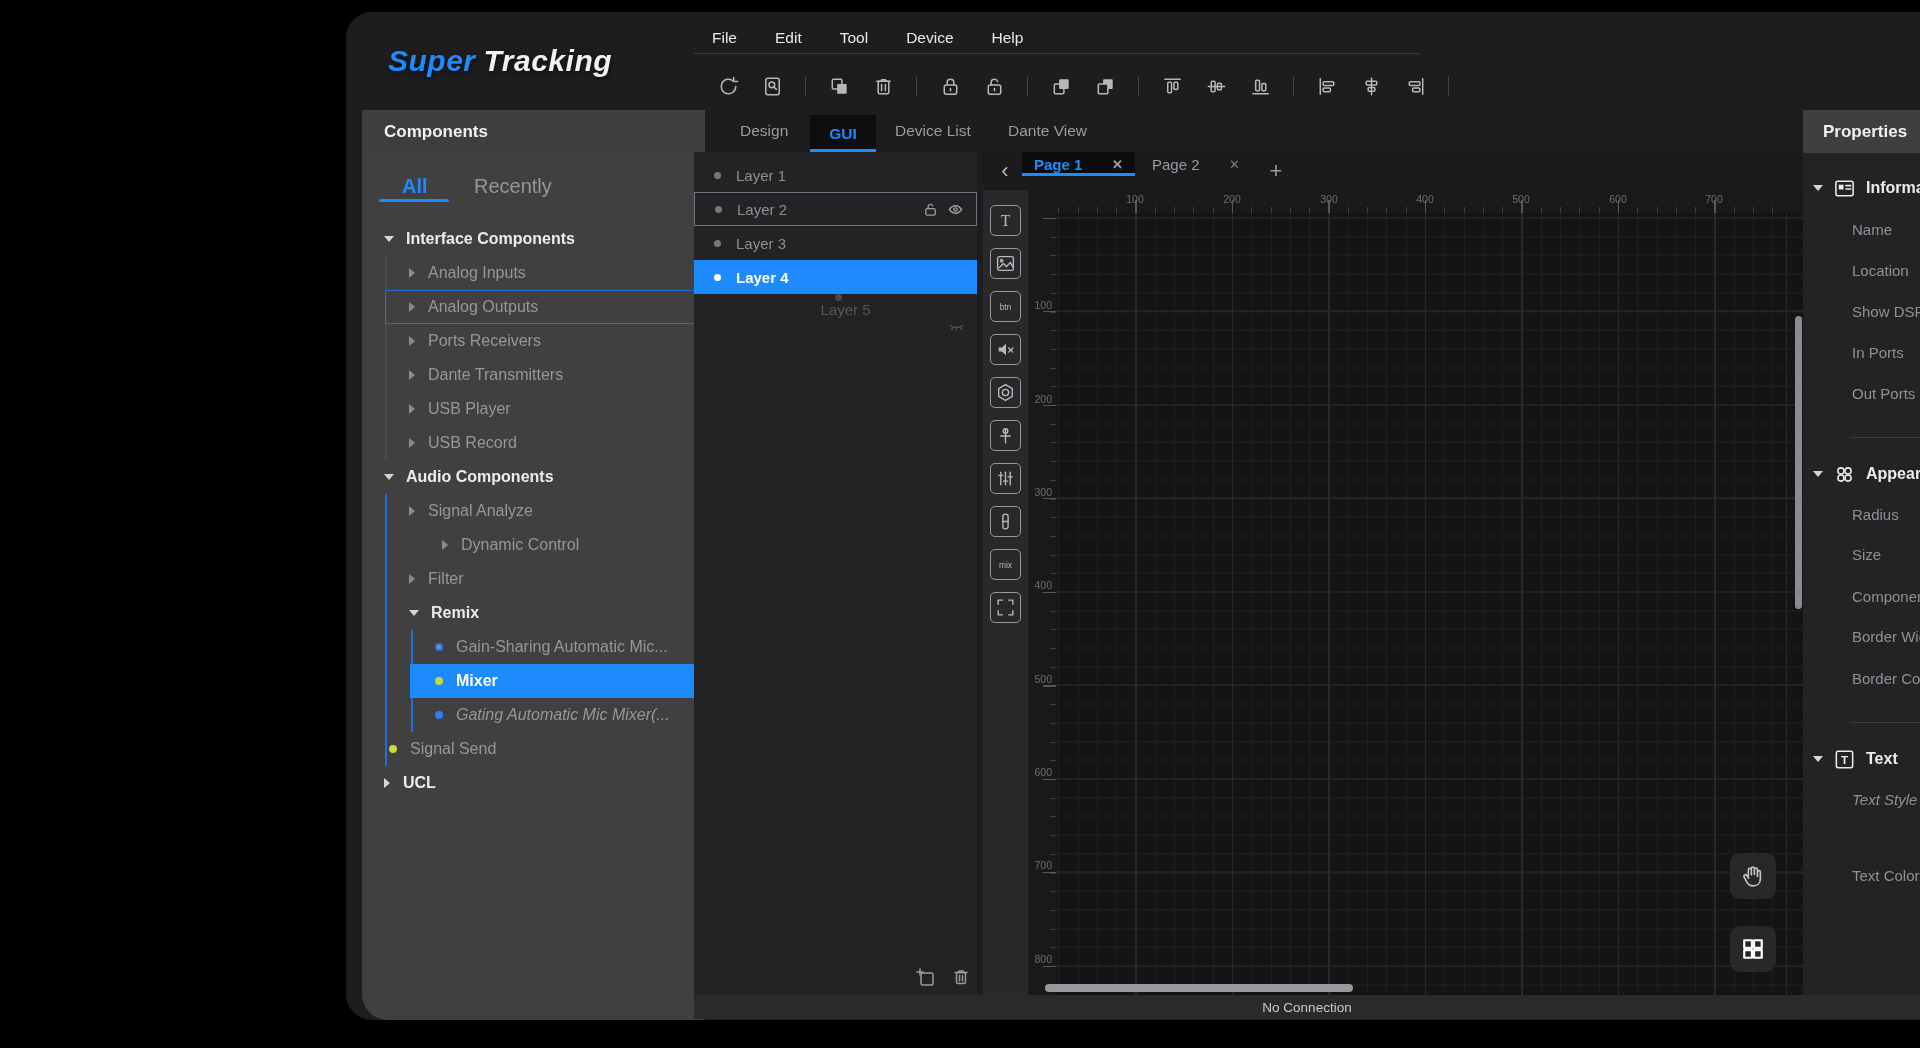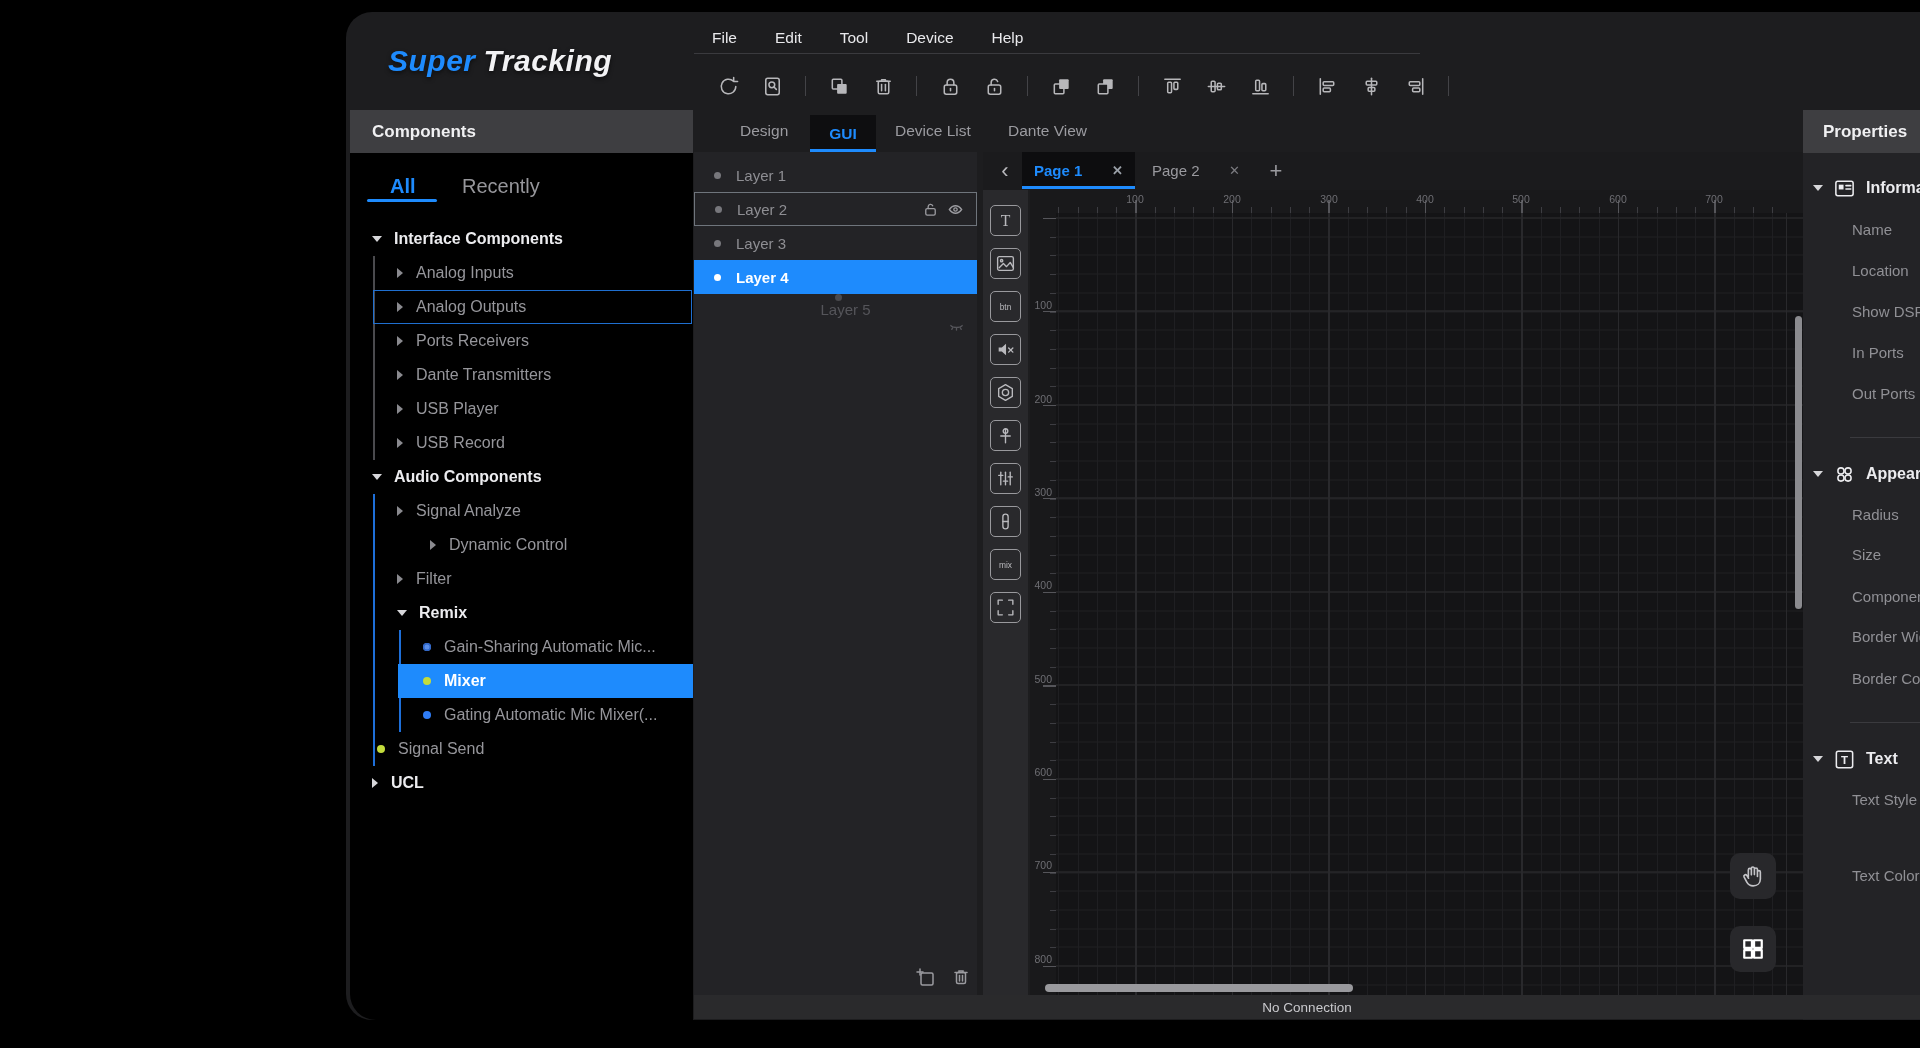--- a/index.html
+++ b/index.html
@@ -19,22 +19,22 @@
   .menu-item { cursor:default; }
   .menusep { position:absolute; left:348px; top:41px; width:726px; height:1px; background:#3a3a3e; }
   .toolbar { position:absolute; left:360px; top:58px; height:32px; display:flex; align-items:center; color:#b7b7ba; }
   .tbtn { width:26px; height:26px; margin:0 9px; display:flex; align-items:center; justify-content:center; }
   .tbtn svg { width:23px; height:23px; stroke:#b7b7ba; fill:none; stroke-width:1.6; stroke-linecap:round; stroke-linejoin:round; }
   .tbtn svg .fill { fill:#b7b7ba; stroke:none; }
   .tbtn svg .bgfill { fill:#1d1d1f; }
   .tsep { width:1px; height:20px; background:#434347; margin:0 11px; }
 
   
-  .sidebar { position:absolute; left:4px; top:98px; width:343px; height:910px;
-    background:#000000; border-bottom-left-radius:26px; overflow:hidden; }
+  .sidebar { position:absolute; left:16px; top:98px; width:343px; height:910px;
+    background:#404040; border-bottom-left-radius:26px; overflow:hidden; }
   .panel-header { height:43px; background:#3e3e41; display:flex; align-items:center;
     padding-left:22px; font-size:17px; font-weight:700; color:#f0f0f2; }
   .side-tab { position:absolute; font-size:20px; }
   .tab-all { left:40px; top:65px; color:#1e8bfd; font-weight:700; }
   .tab-recent { left:112px; top:65px; color:#96969b; }
   .tab-underline { position:absolute; left:17px; top:89px; width:70px; height:3px;
     background:#1e8bfd; border-radius:2px; }
   .trow { position:absolute; left:0; right:0; height:34px; display:flex; align-items:center;
     font-size:16px; color:#96969b; white-space:nowrap; overflow:hidden; }
   .trow.group { color:#ececef; font-weight:600; }
@@ -72,21 +72,21 @@
   .lrow.dimmed { color:#55555a; } .lrow.dimmed .ldot { background:#4a4a4e; }
   .lrow .rowicons { margin-left:auto; display:flex; gap:8px; padding-right:12px; }
   .rowicons svg { width:17px; height:17px; stroke:#9b9ba0; fill:none; stroke-width:1.4; stroke-linecap:round; }
   .layer-actions { position:absolute; left:568px; top:954px; display:flex; gap:14px; }
   .layer-actions svg { width:22px; height:22px; stroke:#9b9ba0; fill:none; stroke-width:1.5; stroke-linecap:round; }
 
   
   .pagetabbar { position:absolute; left:637px; top:140px; width:820px; height:38px; background:#1b1b1d; }
   .back-chevron { position:absolute; left:10px; top:5px; width:24px; height:28px; color:#b9b9bd;
     font-size:22px; display:flex; align-items:center; justify-content:center; }
-  .ptab { position:absolute; top:0; height:37px; display:flex; align-items:center; font-size:15px; }
+  .ptab { position:absolute; top:0; height:24px; display:flex; align-items:center; font-size:15px; }
   .ptab.active { left:39px; width:113px; background:#0d0d0f; color:#1e8bfd; font-weight:700; padding:0 12px; }
   .ptab.active::after { content:""; position:absolute; left:0; right:0; bottom:0; height:3px; background:#1e8bfd; }
   .ptab.inactive { left:157px; width:112px; color:#9a9a9f; padding:0 12px; }
   .ptab .close { margin-left:auto; font-size:13px; color:#9aa0a8; }
   .ptab.inactive .close { color:#7c7c81; }
   .page-add { position:absolute; left:279px; top:4px; width:28px; height:30px; color:#9a9a9f;
     font-size:22px; font-weight:300; display:flex; align-items:center; justify-content:center; }
 
   .toolstrip { position:absolute; left:637px; top:178px; width:45px; height:805px; background:#29292c; }
   .tool { position:absolute; left:7px; width:31px; height:31px; border:1.5px solid #99999d;
@@ -326,21 +326,21 @@
         <span>Remix</span>
       </div>
     <div class="trow lvl2" style="top:520px;">
         <span class="dot blue-dotted"></span>
         <span>Gain-Sharing Automatic Mic...</span>
       </div>
     <div class="trow selected" style="top:554px;">
         <span class="dot green"></span>
         <span>Mixer</span>
       </div>
-    <div class="trow lvl2" style="top:588px;">
+    <div class="trow lvl2" style="top:588px;font-style:italic;">
         <span class="dot blue"></span>
         <span>Gating Automatic Mic Mixer(...</span>
       </div>
     <div class="trow lvl1" style="top:622px; padding-left:27px;">
         <span class="dot green"></span>
         <span>Signal Send</span>
       </div>
     <div class="trow group lvl0" style="top:656px;">
         <span class="arr-right" style="border-left-color:#d7d7da;"></span>
         <span>UCL</span>
@@ -564,21 +564,21 @@
     <div class="pdivider" style="top:612px;"></div>
 
     <div class="psec" style="top:637px;">
       <span class="tri"></span>
       <svg viewBox="0 0 24 24">
           <rect x="3.5" y="3.5" width="17" height="17" rx="2"></rect>
           <text x="12" y="17" font-size="12" font-weight="bold" text-anchor="middle" fill="#ececef" stroke="none">T</text>
         </svg>
       <span>Text</span>
     </div>
-    <div class="pfield" style="top:681px;">Text Style</div>
+    <div class="pfield" style="top:681px;font-style:italic;">Text Style</div>
     <div class="pfield" style="top:757px;">Text Color</div>
   </div>
 
   <div class="status">
     <span>No Connection</span>
   </div>
 
 </div>
 
 </body></html>

